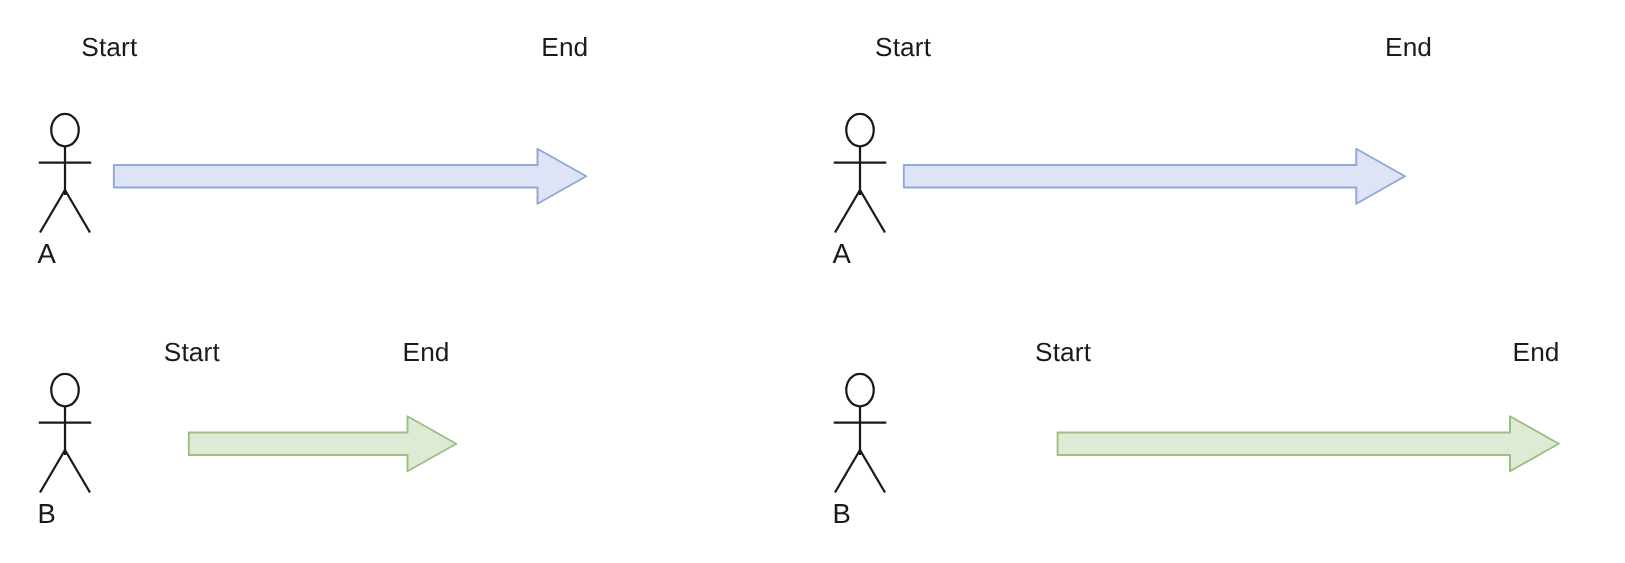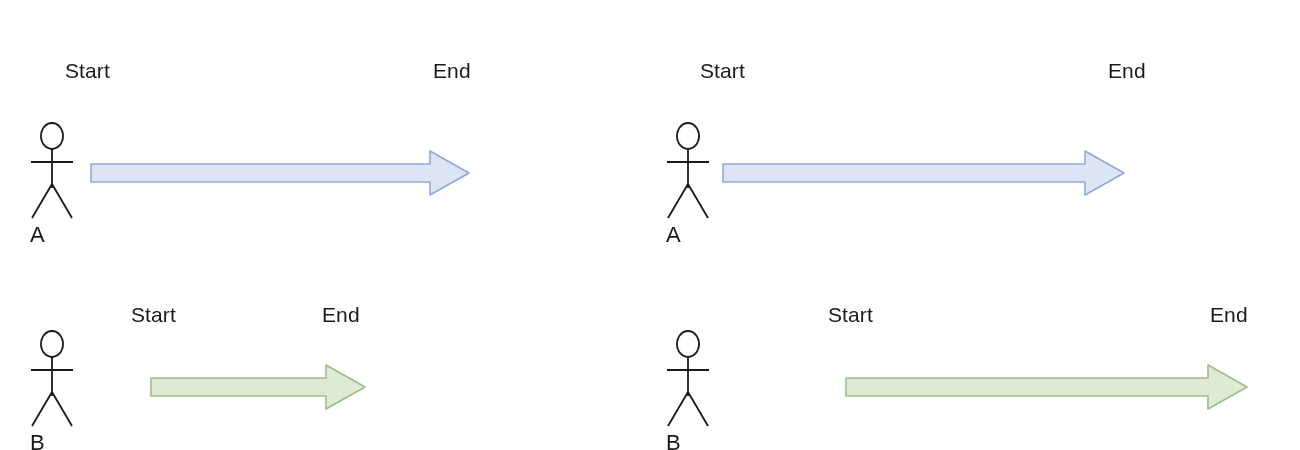--- a/index.html
+++ b/index.html
@@ -23,21 +23,21 @@
   }
   .panel {
     position: absolute;
     top: 0;
     width: 650px;
     height: 450px;
   }
   #panel-left  { left: 0; }
   #panel-right { left: 650px; }
 
-  .lane { position: absolute; left: 0; width: 650px; margin-top: 32px; }
+  .lane { position: absolute; left: 0; width: 650px; }
   .lane-a { top: 0;   height: 230px; }
   .lane-b { top: 230px; height: 220px; }
 
   .label {
     position: absolute;
     font-size: 21px;
     line-height: 21px;
     letter-spacing: 0.1px;
     white-space: nowrap;
     color: #1a1a1a;

